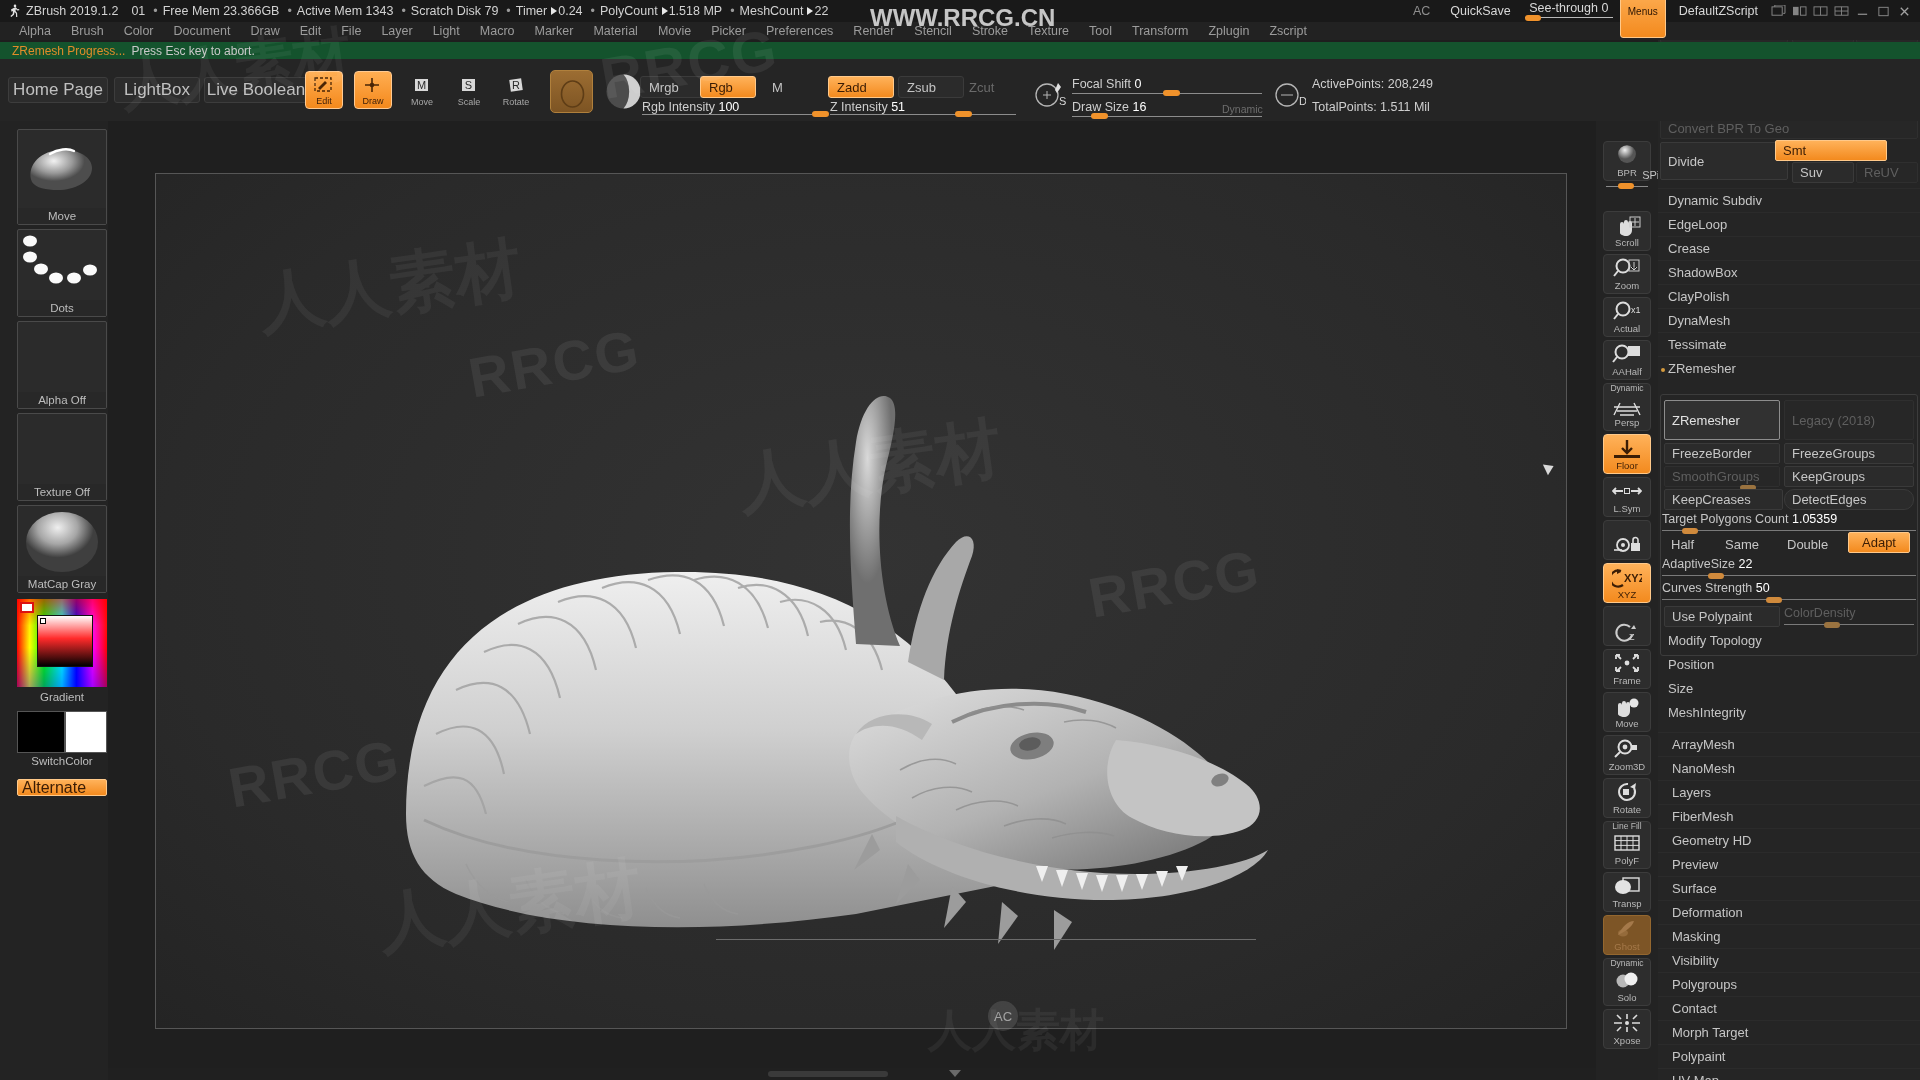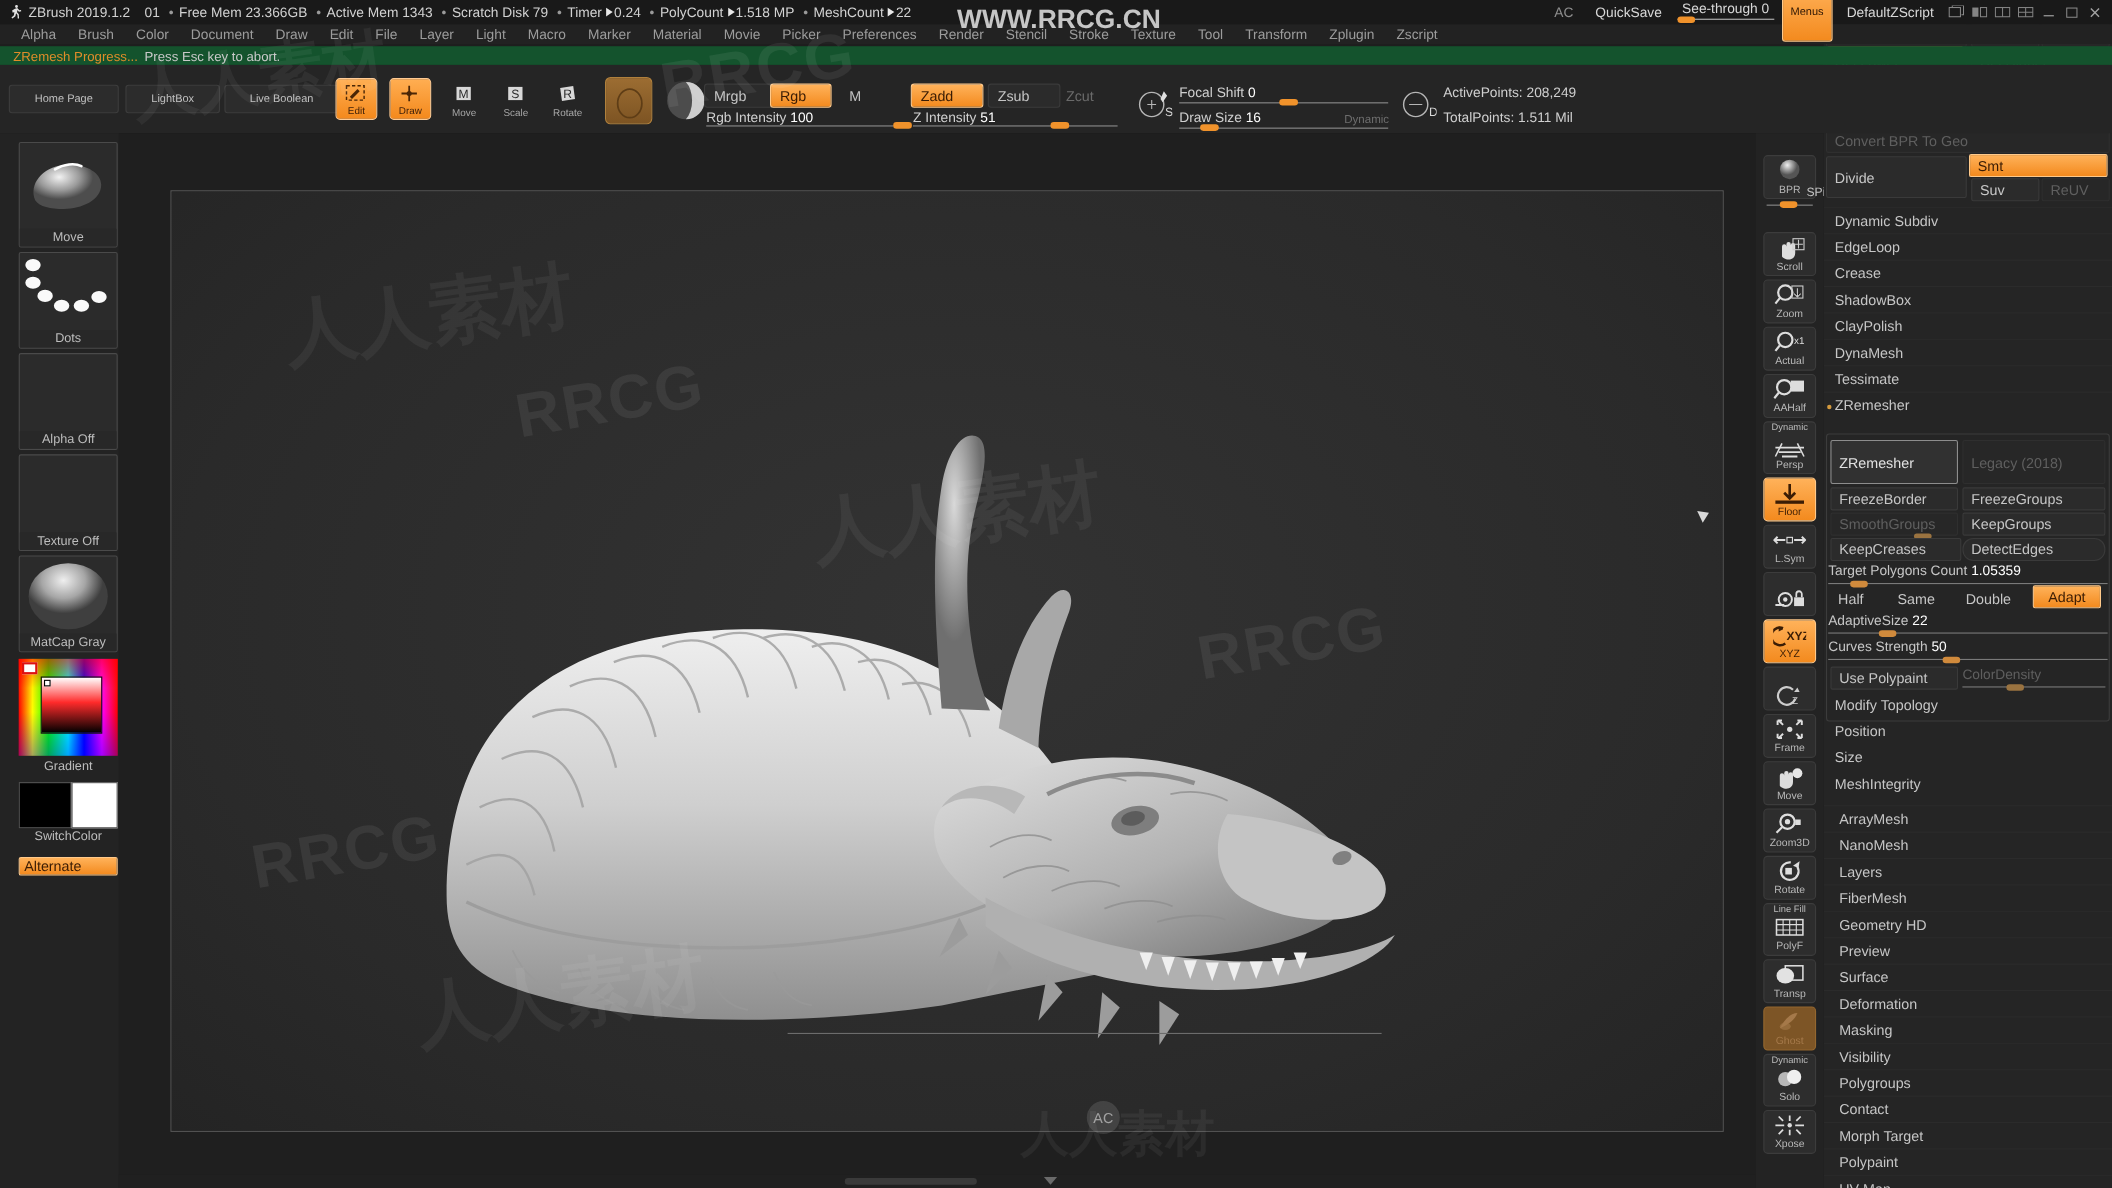--- a/index.html
+++ b/index.html
@@ -38,21 +38,21 @@
   .menubar{position:absolute;left:0;top:22px;width:1920px;height:18px;background:#222;display:flex;align-items:center;padding-left:10px;z-index:39;}
   .menubar .mi{font-size:12.5px;color:#9c9c9c;padding:1px 9px;margin-right:2px;border-radius:2px;}
 
   
   .progressbar{position:absolute;left:0;top:42px;width:1920px;height:17px;background:#14532d;display:flex;align-items:center;padding-left:12px;z-index:38;font-size:12px;}
   .progressbar .pl{color:#e08c2a;margin-right:6px;}
   .progressbar .pr{color:#c9c9c9;}
 
   
   .shelf{position:absolute;left:0;top:59px;width:1920px;height:62px;background:#252525;z-index:36;}
-  .shelf-btn{position:absolute;top:18px;height:26px;border:1px solid #3d3d3d;background:#2c2c2c;border-radius:3px;color:#c0c0c0;font-size:10px;display:flex;align-items:center;justify-content:center;}
+  .shelf-btn{position:absolute;top:18px;height:26px;border:1px solid #3d3d3d;background:#2c2c2c;border-radius:3px;color:#c0c0c0;font-size:17px;display:flex;align-items:center;justify-content:center;}
   .tool-sq{position:absolute;top:12px;width:38px;height:38px;border-radius:4px;display:flex;flex-direction:column;align-items:center;justify-content:flex-end;padding-bottom:2px;font-size:9px;}
   .tool-sq.on{background:linear-gradient(#ffae52,#f4891c);color:#40210a;border:1px solid #ffca92;}
   .tool-sq.off{background:transparent;color:#a8a8a8;}
   .mode-btn{position:absolute;height:22px;border-radius:3px;font-size:13px;display:flex;align-items:center;padding-left:8px;}
   .mode-btn.norm{background:#2b2b2b;border:1px solid #3b3b3b;color:#c4c4c4;}
   .mode-btn.on{background:linear-gradient(#ffb25a,#f38a1e);border:1px solid #ffc98a;color:#3a1c04;}
   .mode-btn.dim{background:transparent;border:1px solid transparent;color:#6a6a6a;}
   .slider-lbl{position:absolute;font-size:12.5px;color:#cfcfcf;white-space:nowrap;}
   .slider-lbl b{color:#ffffff;font-weight:normal;}
   .strack{position:absolute;height:1px;background:#8c8c8c;}
@@ -353,21 +353,21 @@
       <div style="position:absolute;left:3px;top:3px;width:14px;height:11px;border:2px solid #d11;background:#fff;"></div>
       <div style="position:absolute;left:23px;top:19px;width:6px;height:6px;border:1px solid #000;background:#fff;"></div>
     </div>
     <div style="position:absolute;left:17px;top:570px;width:90px;text-align:center;font-size:11.5px;color:#bdbdbd;">Gradient</div>
 
     <div style="position:absolute;left:17px;top:590px;width:90px;height:42px;">
       <div style="position:absolute;left:0;top:0;width:48px;height:42px;background:#000;border:1px solid #555;"></div>
       <div style="position:absolute;left:48px;top:0;width:42px;height:42px;background:#fff;border:1px solid #555;"></div>
     </div>
     <div style="position:absolute;left:17px;top:634px;width:90px;text-align:center;font-size:11.5px;color:#bdbdbd;">SwitchColor</div>
-    <div style="position:absolute;left:17px;top:658px;width:90px;height:17px;background:linear-gradient(#ffb25a,#f38a1e);border:1px solid #ffc98a;border-radius:2px;color:#3a1c04;font-size:13px;display:flex;align-items:center;padding-left:4px;">Alternate</div>
+    <div style="position:absolute;left:17px;top:658px;width:90px;height:17px;background:linear-gradient(#ffb25a,#f38a1e);border:1px solid #ffc98a;border-radius:2px;color:#3a1c04;font-size:16px;display:flex;align-items:center;padding-left:4px;">Alternate</div>
   </div>
 
   <div class="canvaswrap">
     <div class="doc">
       <div class="doc-inner">
 
         <svg width="1412" height="856" viewBox="0 0 1412 856" style="position:absolute;left:0;top:0;">
           <defs>
             <linearGradient id="bodyG" x1="0" y1="0" x2="0" y2="1">
               <stop offset="0" stop-color="#efefef"></stop>
@@ -653,21 +653,21 @@
     <div class="pbtn dim" style="left:198px;top:0px;width:62px;">Rstr</div>
 
     <div class="pbtn dim" style="left:2px;top:24px;width:128px;">Del Lower</div>
     <div class="pbtn dim" style="left:134px;top:24px;width:126px;">Del Higher</div>
 
     <div class="pbtn dim" style="left:2px;top:48px;width:258px;">Freeze SubDivision Levels</div>
     <div class="pbtn" style="left:2px;top:72px;width:258px;">Reconstruct Subdiv</div>
     <div class="pbtn dim" style="left:2px;top:96px;width:258px;">Convert BPR To Geo</div>
 
     <div class="pbtn" style="left:2px;top:120px;width:128px;height:38px;">Divide</div>
-    <div class="pbtn on" style="left:132px;top:118px;width:126px;">Smt</div>
+    <div class="pbtn on" style="left:117px;top:118px;width:112px;">Smt</div>
     <div class="pbtn" style="left:134px;top:140px;width:62px;">Suv</div>
     <div class="pbtn dim" style="left:198px;top:140px;width:62px;">ReUV</div>
 
     <div id="sections-list">
         <div class="plist" style="top: 166px;">Dynamic Subdiv</div>
         <div class="plist" style="top: 190px;">EdgeLoop</div>
         <div class="plist" style="top: 214px;">Crease</div>
         <div class="plist" style="top: 238px;">ShadowBox</div>
         <div class="plist" style="top: 262px;">ClayPolish</div>
         <div class="plist" style="top: 286px;">DynaMesh</div>

